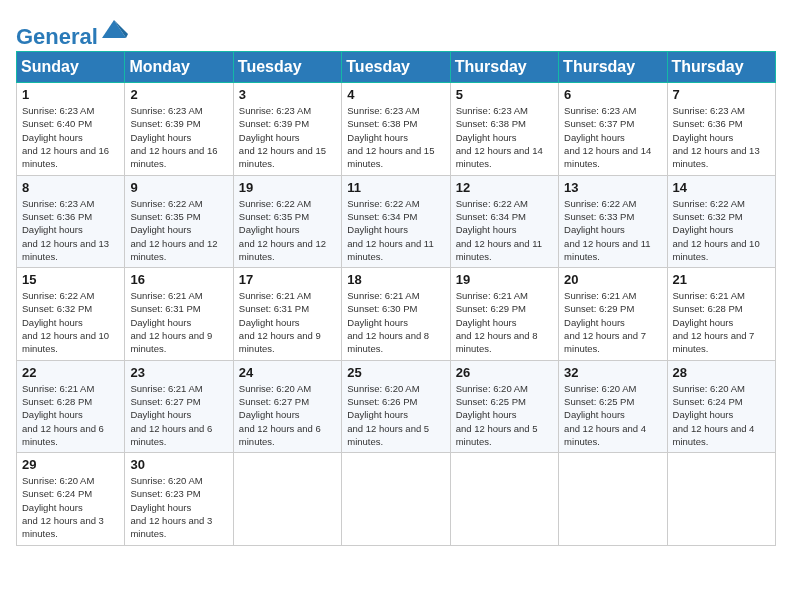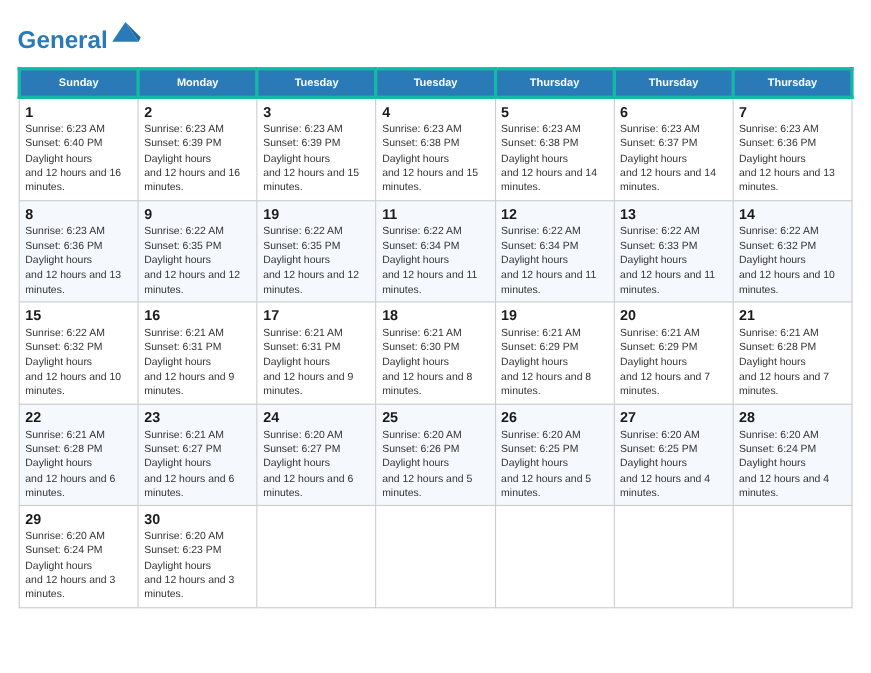--- a/index.html
+++ b/index.html
@@ -7,21 +7,21 @@
       font-family: Arial, sans-serif;
       background: #fff;
       width: 792px;
       min-height: 612px;
       padding: 16px;
     }
     .header {
       display: flex;
       justify-content: space-between;
       align-items: flex-start;
-      margin-bottom: 12px;
+      margin-bottom: 2px;
     }
     .logo {
       display: flex;
       align-items: center;
     }
     .logo-text {
       font-size: 22px;
       font-weight: bold;
       color: #1a1a1a;
       line-height: 1.1;
@@ -47,25 +47,25 @@
       color: #444;
     }
     .calendar {
       width: 100%;
       border-collapse: collapse;
       border: 1px solid #ccc;
     }
     .calendar th {
       background: #2a7ab8;
       color: #fff;
-      font-size: 10px;
+      font-size: 16px;
       font-weight: bold;
       padding: 6px 4px;
-      text-align: center;
-      border: 3px solid #14b8a6;
+      text-align: left;
+      border: 1px solid #14b8a6;
     }
     .calendar td {
       vertical-align: top;
       border: 1px solid #ccc;
       padding: 4px 5px;
       font-size: 10px;
       color: #333;
       width: calc(100% / 7);
       min-height: 80px;
       background: #fff;
@@ -357,21 +357,21 @@
         <td>
         <span class="day-num">26</span>
         <div class="day-info">
           Sunrise: 6:20 AM<br>
           Sunset: 6:25 PM<br>
           Daylight hours<br>
           and 12 hours and 5 minutes.
         </div>
       </td>
         <td>
-        <span class="day-num">27</span>
+        <span class="day-num">32</span>
         <div class="day-info">
           Sunrise: 6:20 AM<br>
           Sunset: 6:25 PM<br>
           Daylight hours<br>
           and 12 hours and 4 minutes.
         </div>
       </td>
         <td>
         <span class="day-num">28</span>
         <div class="day-info">

